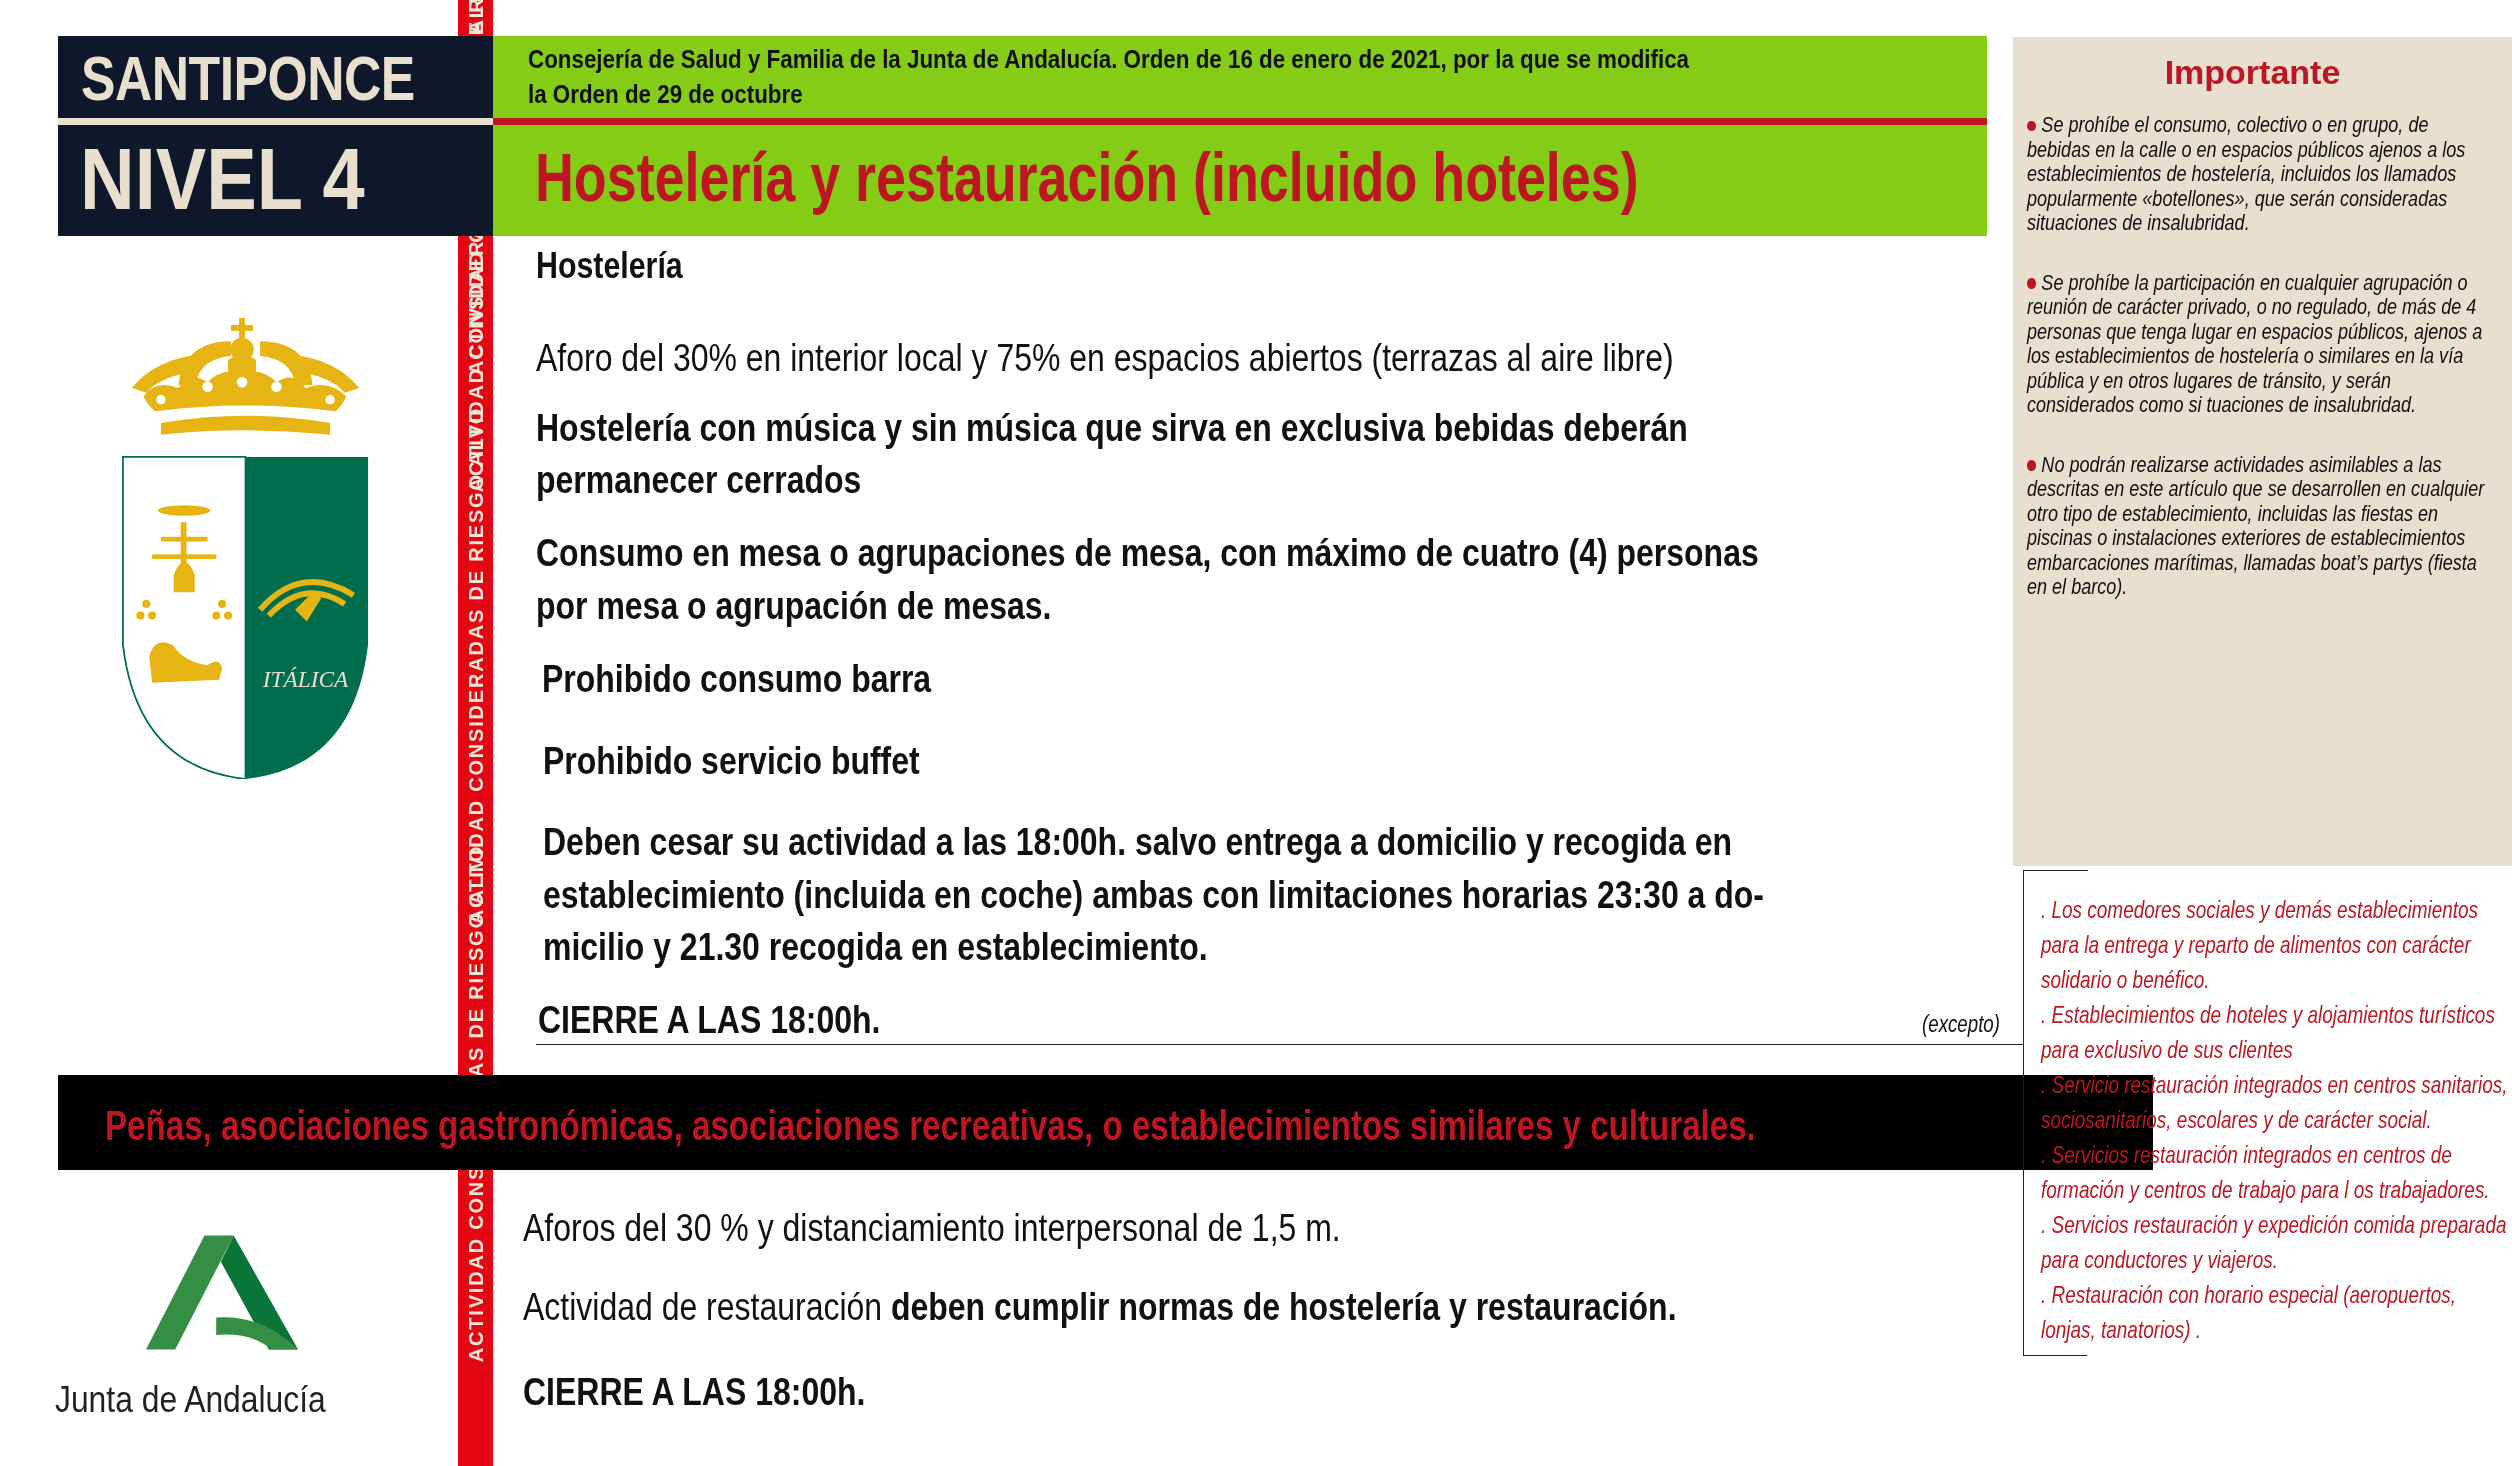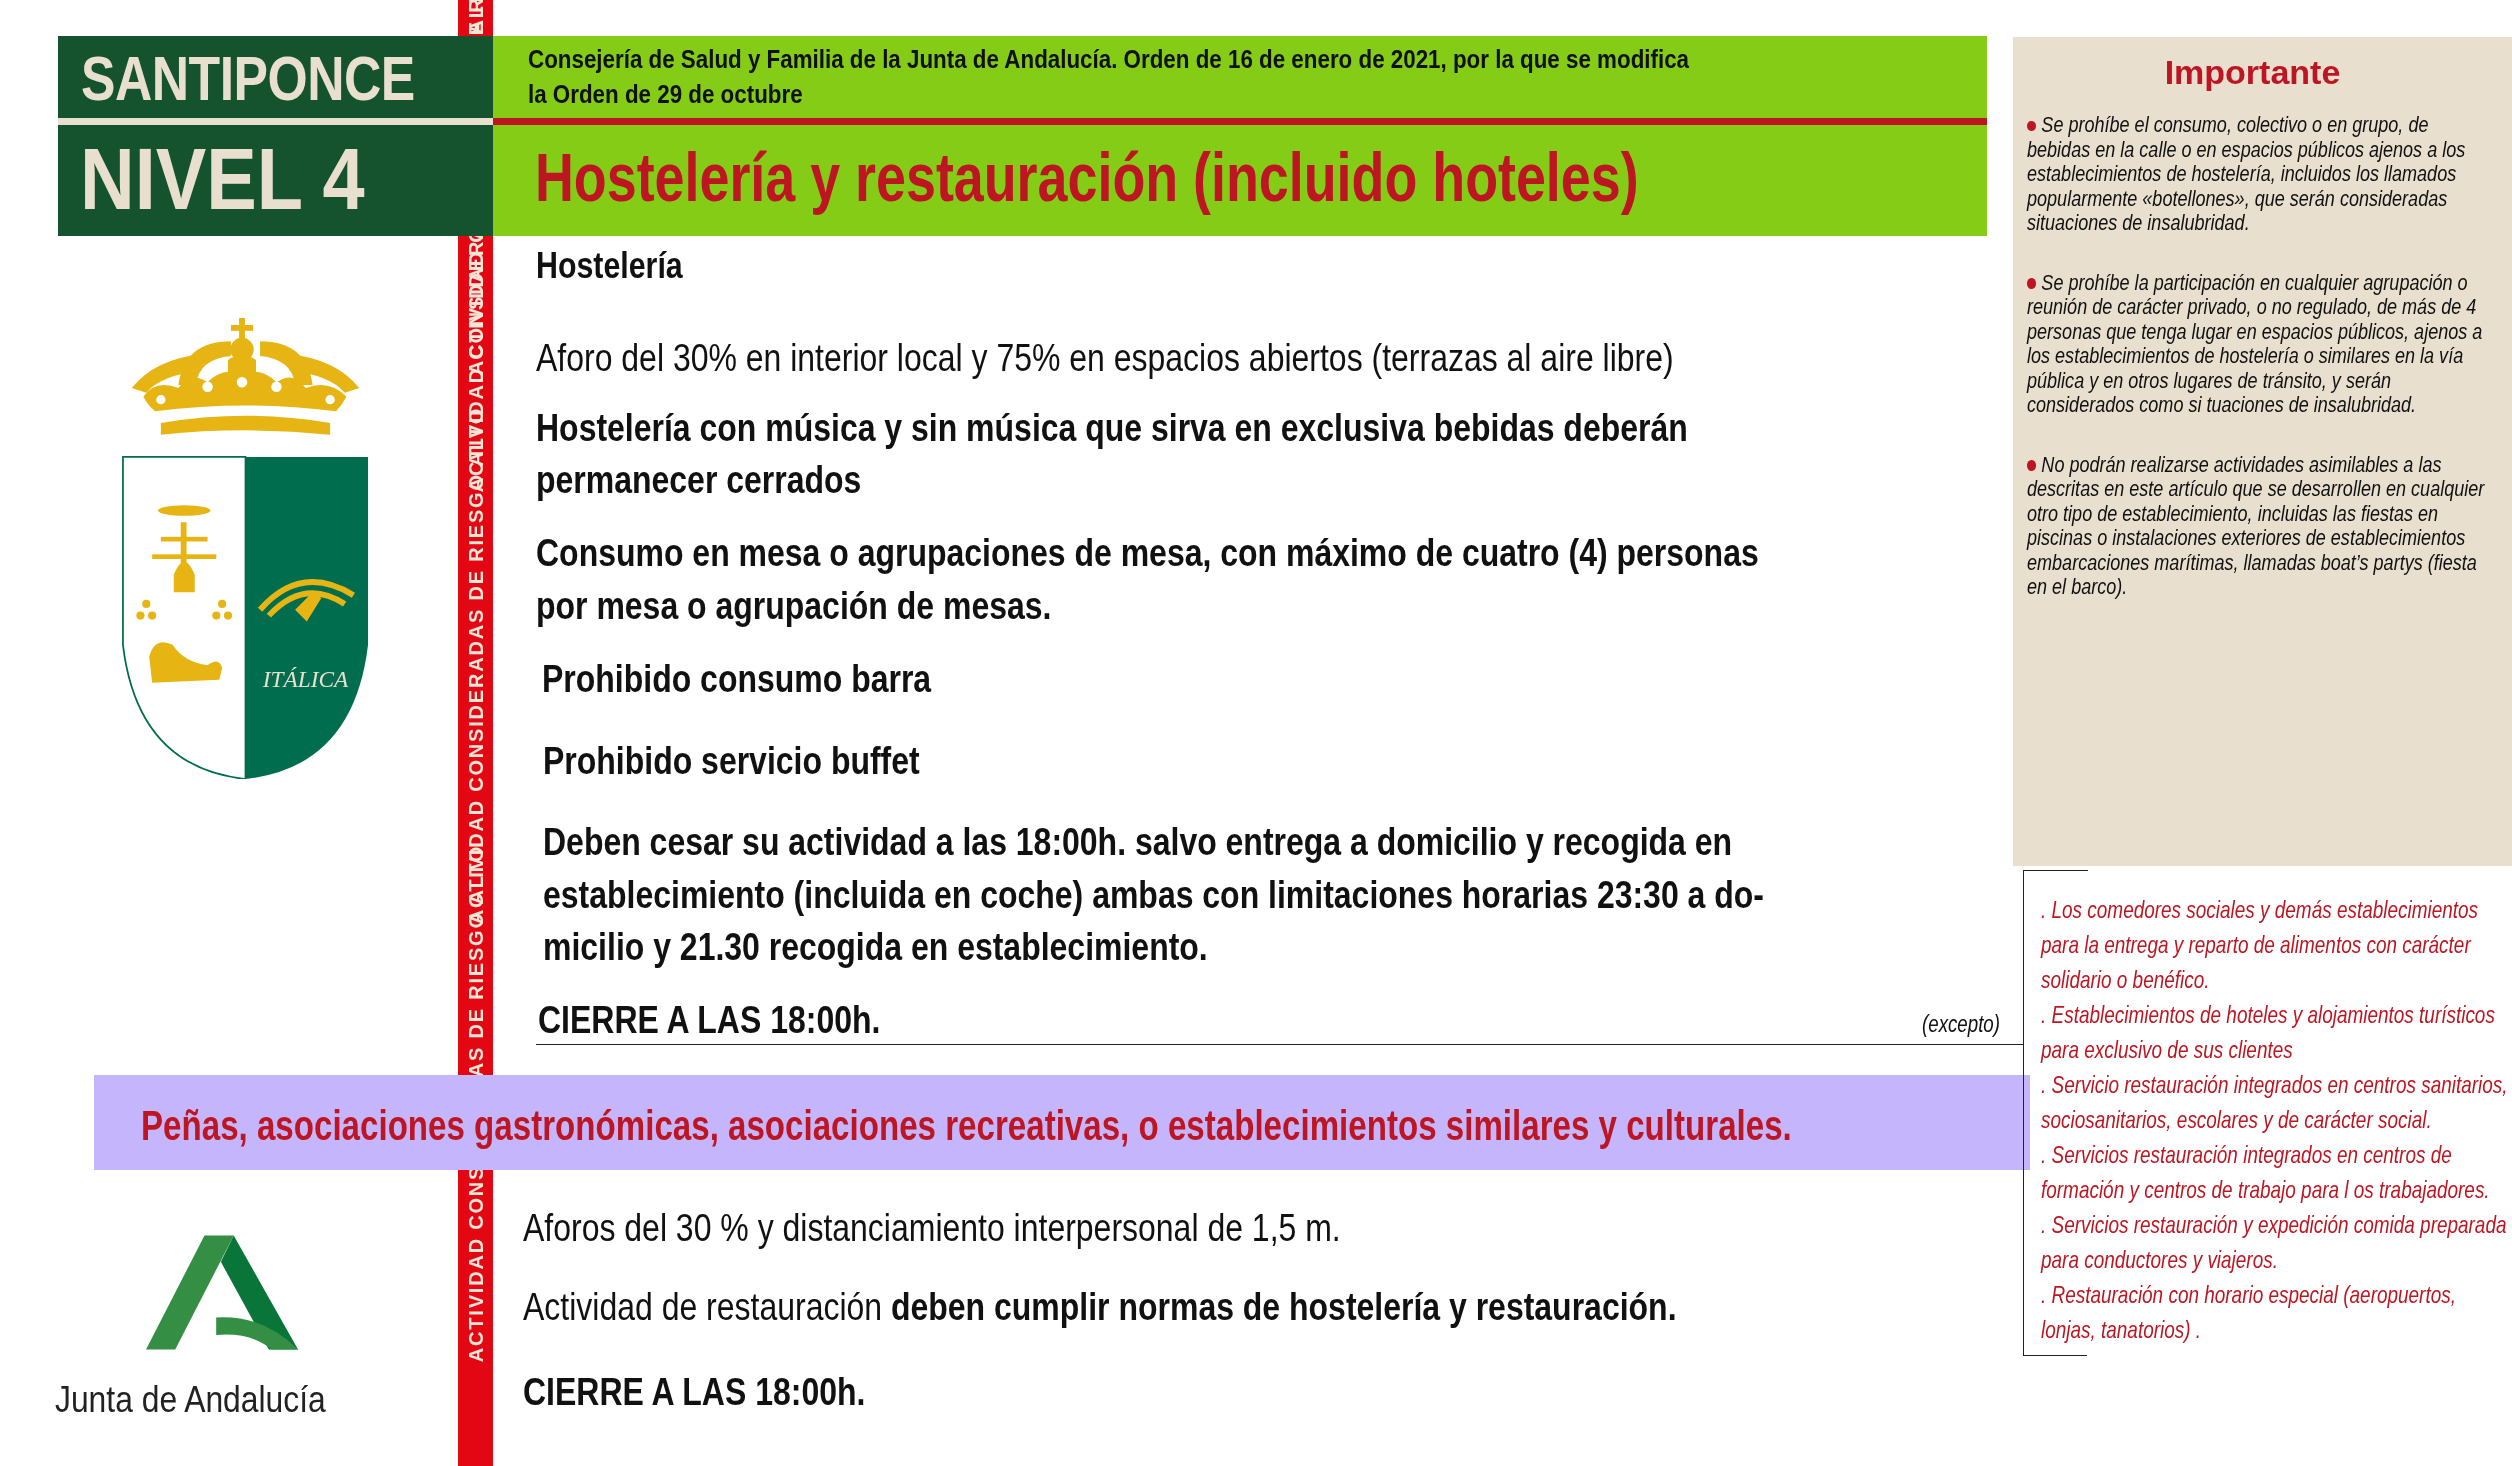--- a/index.html
+++ b/index.html
@@ -10,21 +10,21 @@
   
   .strip { left:458px; top:0; width:35px; height:1466px; background:#e30613; overflow:hidden; }
   .strip-text { position:absolute; left:0; width:35px; height:1466px; }
   .strip-text span {
     position:absolute; left:50%; white-space:nowrap;
     transform-origin:center center; font-weight:bold; color:#efe6d6;
     font-family:"Liberation Sans", sans-serif; font-size:20px; letter-spacing:1.8px;
   }
 
   
-  .redbox { left:58px; top:36px; width:435px; height:200px; background:#14532d; }
+  .redbox { left:58px; top:36px; width:435px; height:200px; background:#0f172a; }
   .redbox .divider { position:absolute; left:0; top:82px; width:435px; height:7px; background:#e8dfcf; }
   .redbox .town { position:absolute; left:23.4px; top:5.8px; font-weight:bold; font-size:63px; color:#e8dfcf;
                    letter-spacing:-0.6px; transform:scaleX(0.82); transform-origin:left; }
   .redbox .level { position:absolute; left:22px; top:92px; font-weight:bold; font-size:88px; color:#e8dfcf;
                    transform:scaleX(0.86); transform-origin:left; }
 
   
   .beigehead { left:493px; top:36px; width:1494px; height:200px; background:#84cc16; }
   .beigehead .redline { position:absolute; left:0; top:82px; width:1494px; height:7px; background:#bd1622; }
   .beigehead .order { position:absolute; left:35px; top:5.8px; width:1460px; font-weight:bold; font-size:26px;
@@ -54,21 +54,21 @@
   .main { left:536px; top:245px; width:1460px; }
   .p-bold { font-weight:bold; font-size:39px; color:#111; white-space:nowrap;
             transform:scaleX(0.82); transform-origin:left; }
   .p-reg  { font-size:39px; color:#111; white-space:nowrap; transform:scaleX(0.82); transform-origin:left; }
   .b { font-weight:bold; }
 
   .excepto { left:1922px; top:1011px; font-style:italic; font-size:23.4px; transform:scaleX(0.8); transform-origin:left; }
   .hrule { left:536px; top:1044px; width:1488px; height:0; border-top:1.2px solid #222; }
 
   
-  .penas { left:58px; top:1075px; width:1936px; height:95px; background:#c4b5fd;margin-left:36px; }
+  .penas { left:58px; top:1075px; width:2095px; height:95px; background:#000000; }
   .penas .txt { position:absolute; left:47px; top:26px; font-weight:bold; font-size:43px; color:#bd1622;
                 white-space:nowrap; transform:scaleX(0.77); transform-origin:left; }
 
   
   .crest { left:120px; top:318px; width:251px; height:461px;font-style:italic; }
   .ayto { left:53px; top:800px; width:380px; font-family:"Liberation Serif", serif; color:#111;
           font-size:49px; line-height:55px; letter-spacing:1.2px; }
   .junta { left:55px; top:1215px; width:380px; }
   .junta-label { position:absolute; left:0; top:164px; font-size:37px; color:#222; white-space:nowrap;
                  transform:scaleX(0.86); transform-origin:left; }

